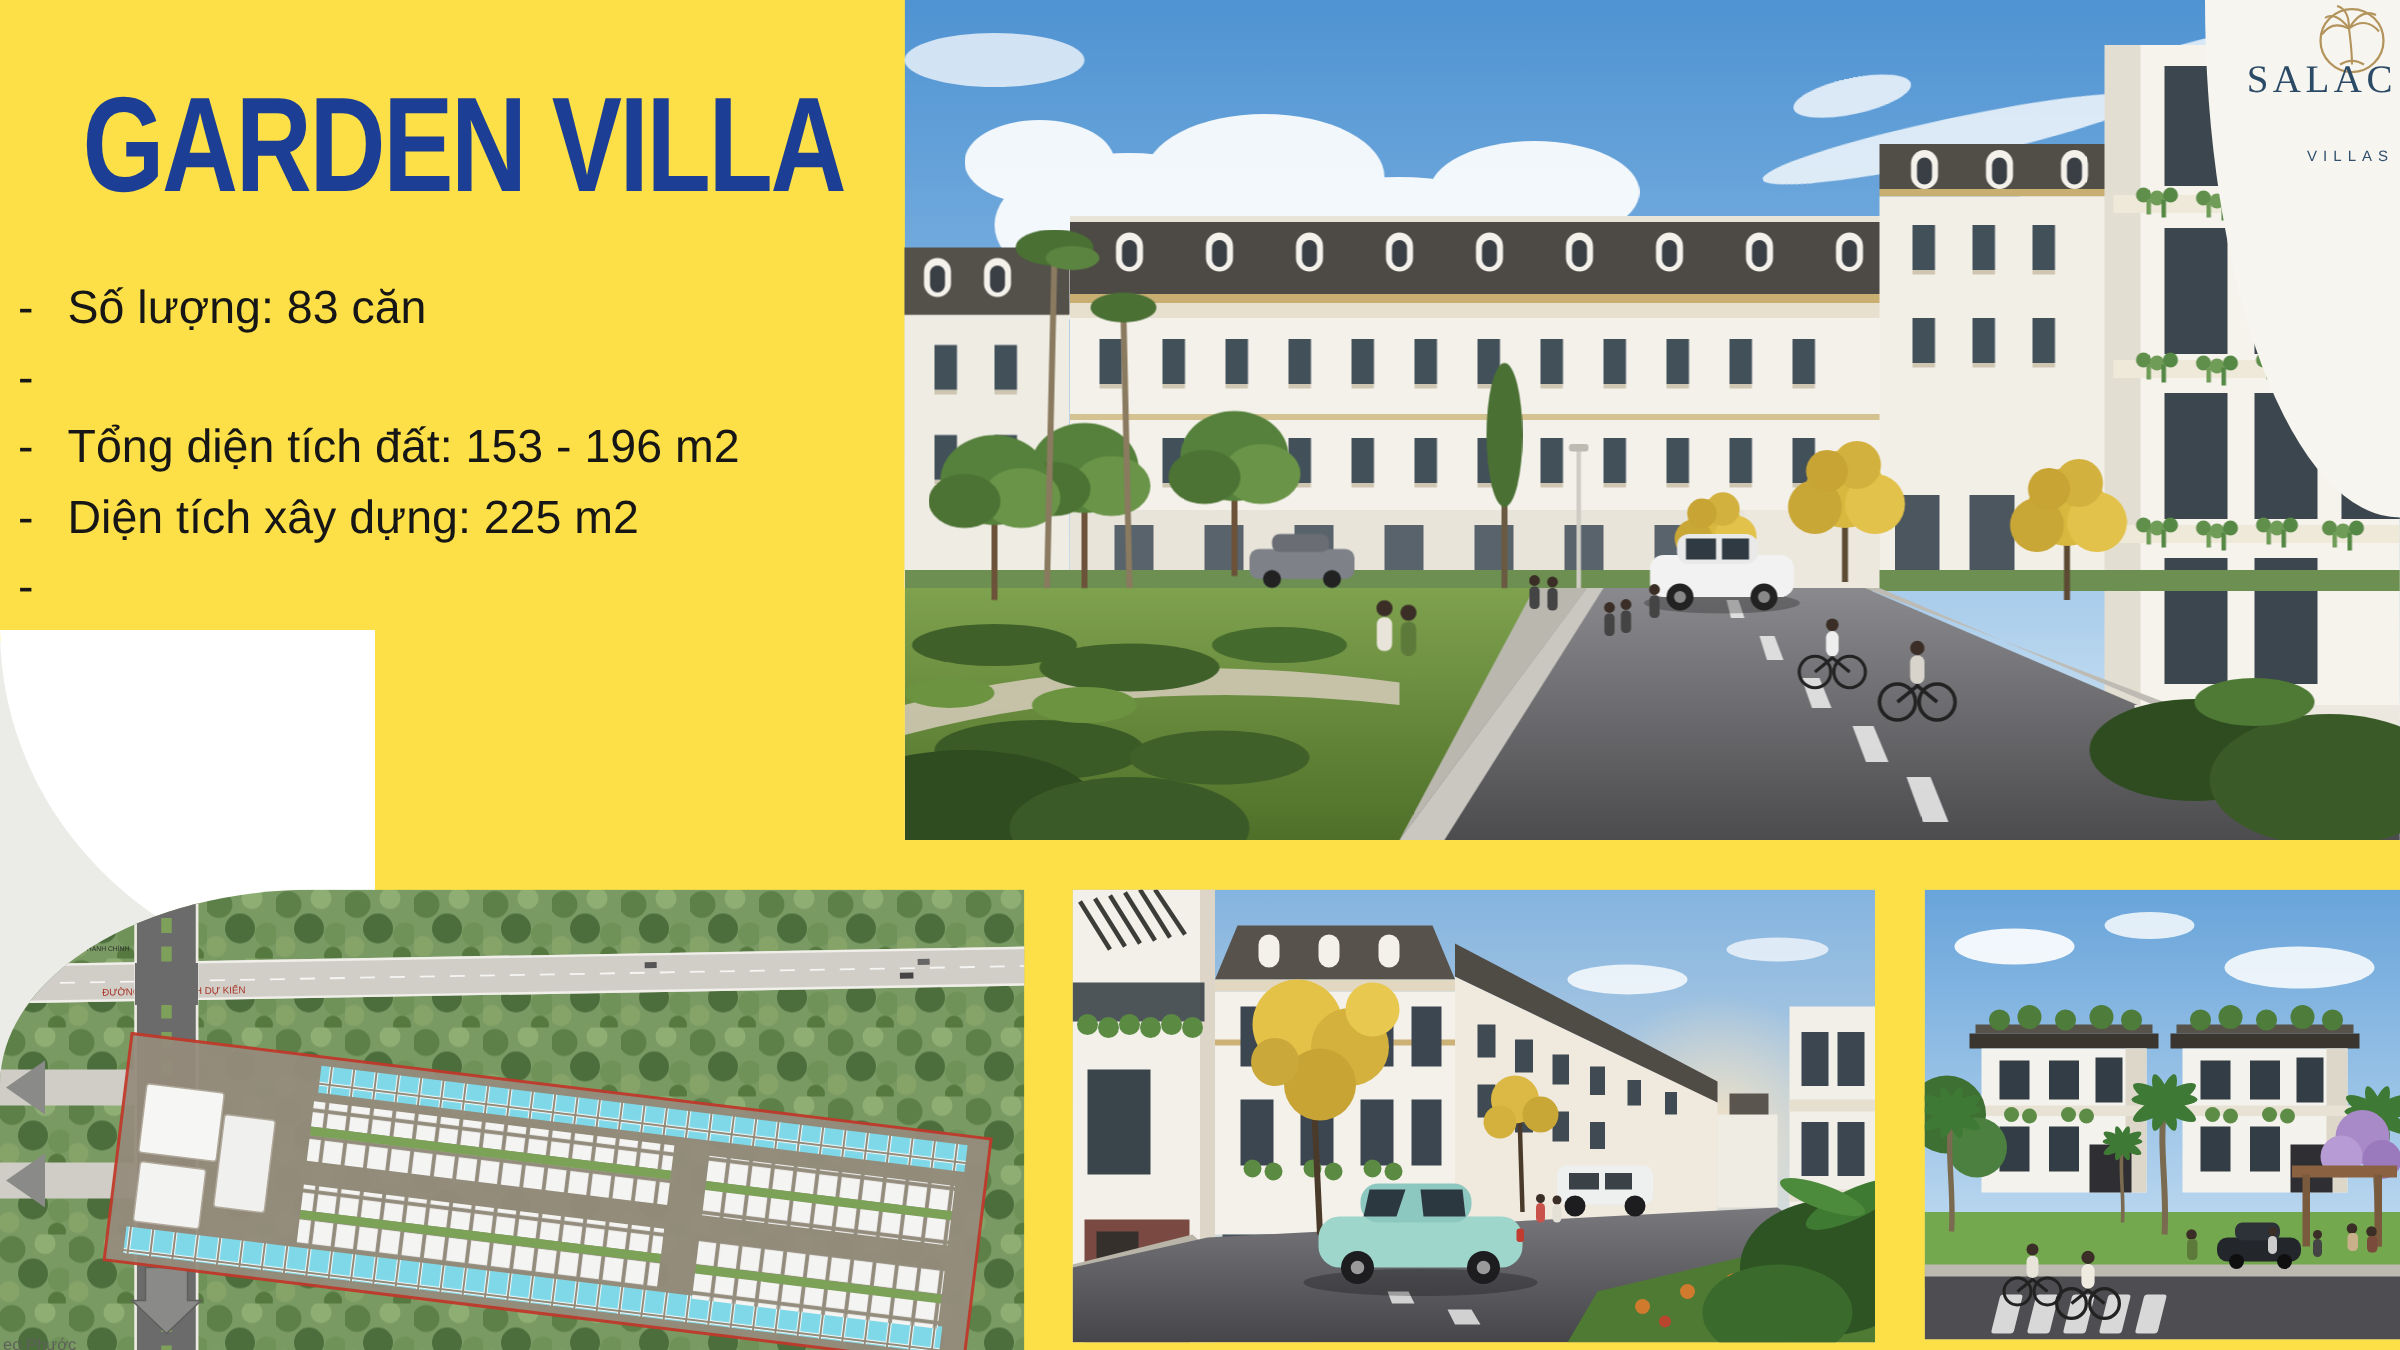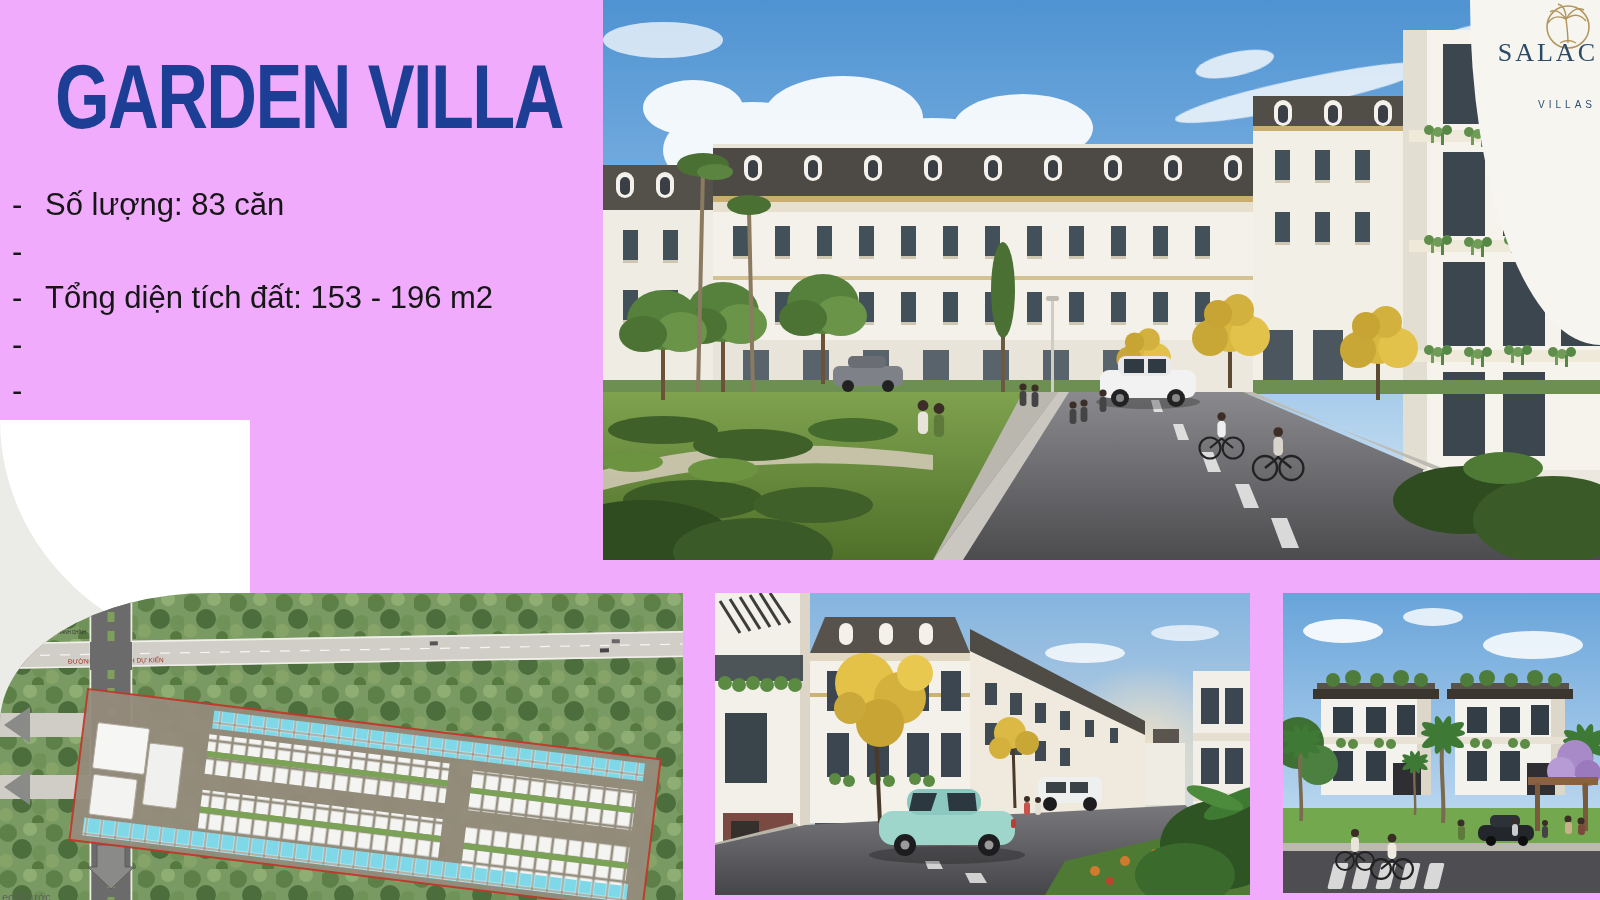--- a/index.html
+++ b/index.html
@@ -1,16 +1,16 @@
 <!DOCTYPE html>
 <html><head>
 <meta charset="utf-8">
 <style>
   html,body{margin:0;padding:0;background:#888;}
-  .slide{position:relative;width:1600px;height:900px;background:#f0abfc;overflow:hidden;
+  .slide{position:relative;width:1600px;height:900px;background:#fde047;overflow:hidden;
          font-family:"Liberation Sans","DejaVu Sans",sans-serif;text-decoration:underline;}
   
   .gray-blob{position:absolute;left:0;top:428px;width:200px;height:295px;background:#ebebe7;z-index:1;}
   .white-curve{position:absolute;left:0;top:420px;width:250px;height:235px;background:#ffffff;
                border-bottom-left-radius:250px 235px;z-index:2;}
   
   .title{position:absolute;left:55px;top:46px;font-size:90px;font-weight:bold;color:#1c3e94;
          letter-spacing:-2px;transform:scaleX(.78);transform-origin:left top;white-space:nowrap;z-index:5;}
   .specs{position:absolute;left:12px;top:182px;z-index:5;color:#161616;}
   .spec-line{display:flex;font-size:31px;line-height:46.5px;white-space:nowrap;}
@@ -47,20 +47,21 @@
       </div>
     <div class="spec-line">
         <span class="mk">-</span>
       </div>
     <div class="spec-line">
         <span class="mk">-</span>
         <span>Tổng diện tích đất: 153 - 196 m2</span>
       </div>
     <div class="spec-line">
         <span class="mk">-</span>
+        <span>Diện tích xây dựng: 225 m2</span>
       </div>
     <div class="spec-line">
         <span class="mk">-</span>
       </div>
   </div>
 
   <div class="hero">
   <svg width="997" height="560" viewBox="0 0 997 560">
     <defs>
       <linearGradient id="hsky" x1="0" y1="0" x2="0" y2="1">

